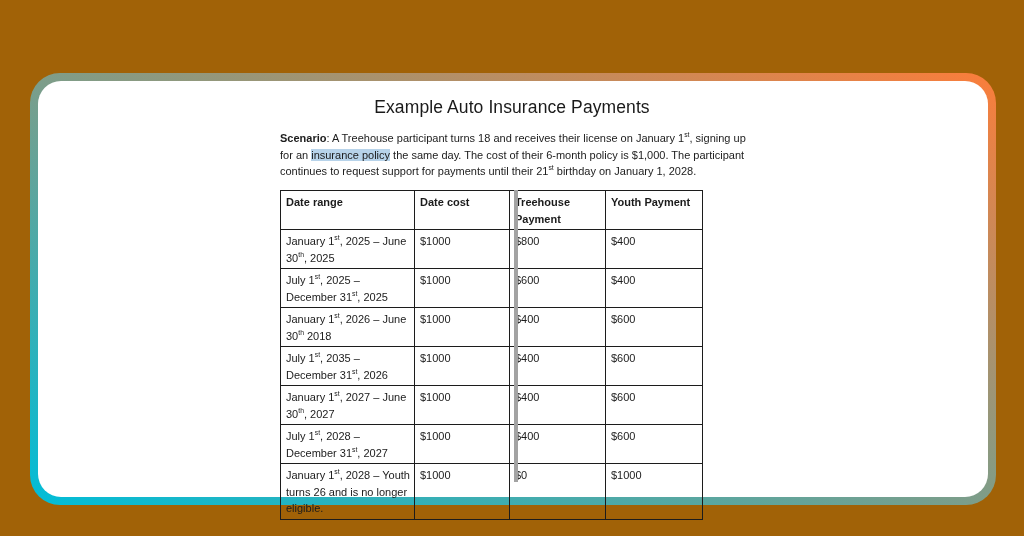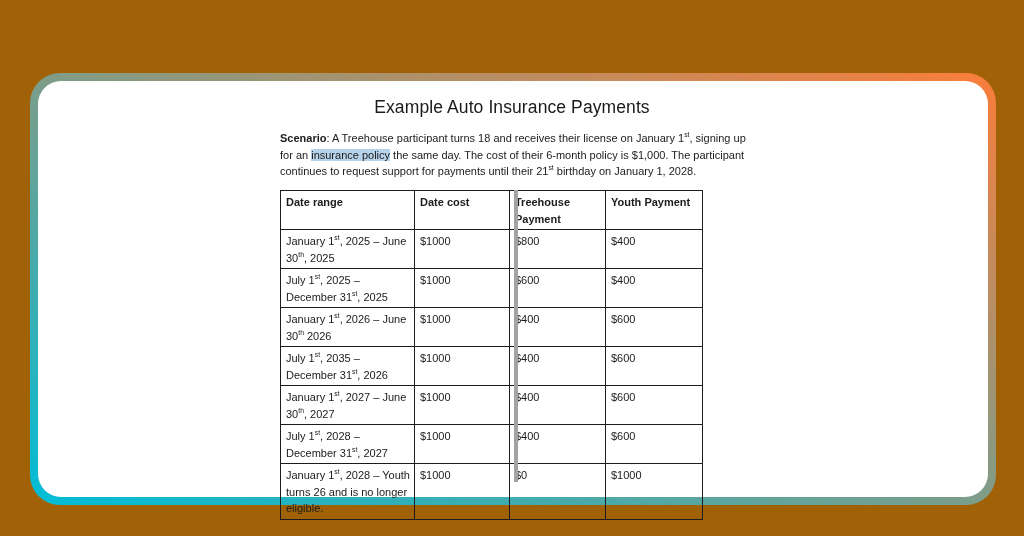--- a/index.html
+++ b/index.html
@@ -152,21 +152,21 @@
             <div class="cell-line"><span>July 1</span><sup>st</sup><span>, 2025 –</span></div>
             <div class="cell-line"><span>December 31</span><sup>st</sup><span>, 2025</span></div>
           </td>
           <td>$1000</td>
           <td>$600</td>
           <td>$400</td>
         </tr>
         <tr>
           <td>
             <div class="cell-line"><span>January 1</span><sup>st</sup><span>, 2026 – June</span></div>
-            <div class="cell-line"><span>30</span><sup>th</sup><span> 2026</span></div>
+            <div class="cell-line"><span>30</span><sup>th</sup><span> 2018</span></div>
           </td>
           <td>$1000</td>
           <td>$400</td>
           <td>$600</td>
         </tr>
         <tr>
           <td>
             <div class="cell-line"><span>July 1</span><sup>st</sup><span>, 2035 –</span></div>
             <div class="cell-line"><span>December 31</span><sup>st</sup><span>, 2026</span></div>
           </td>

